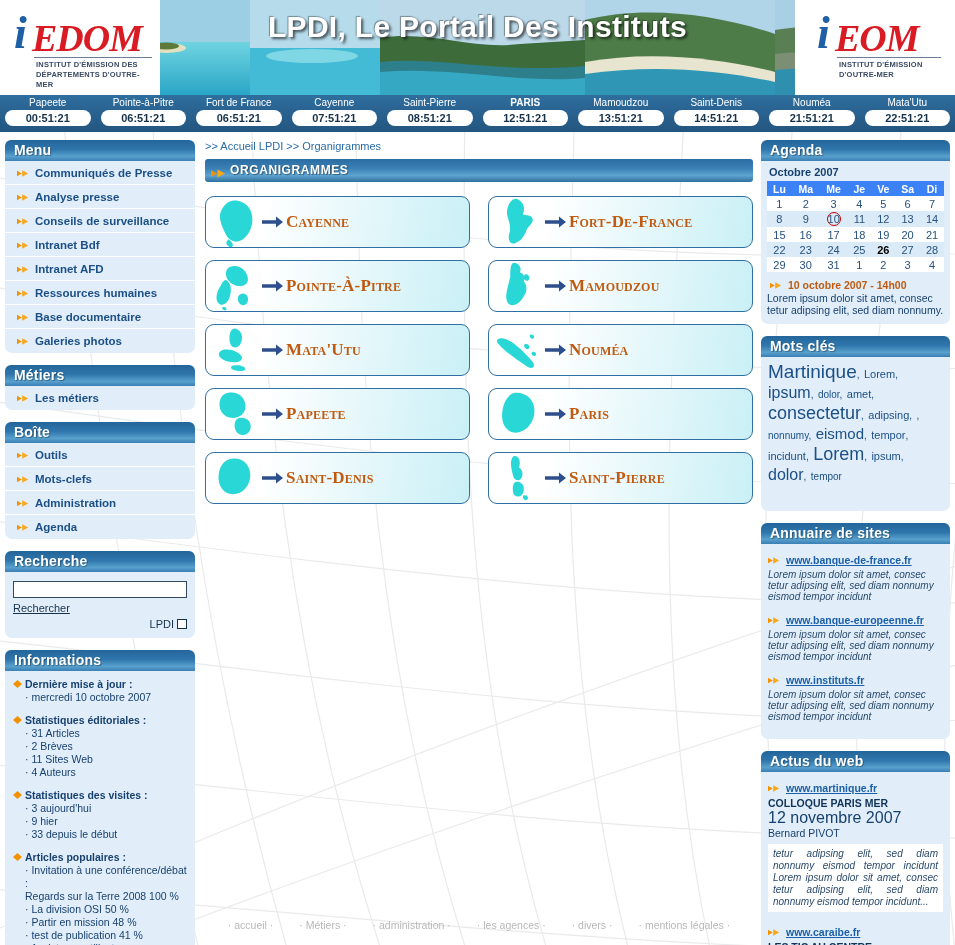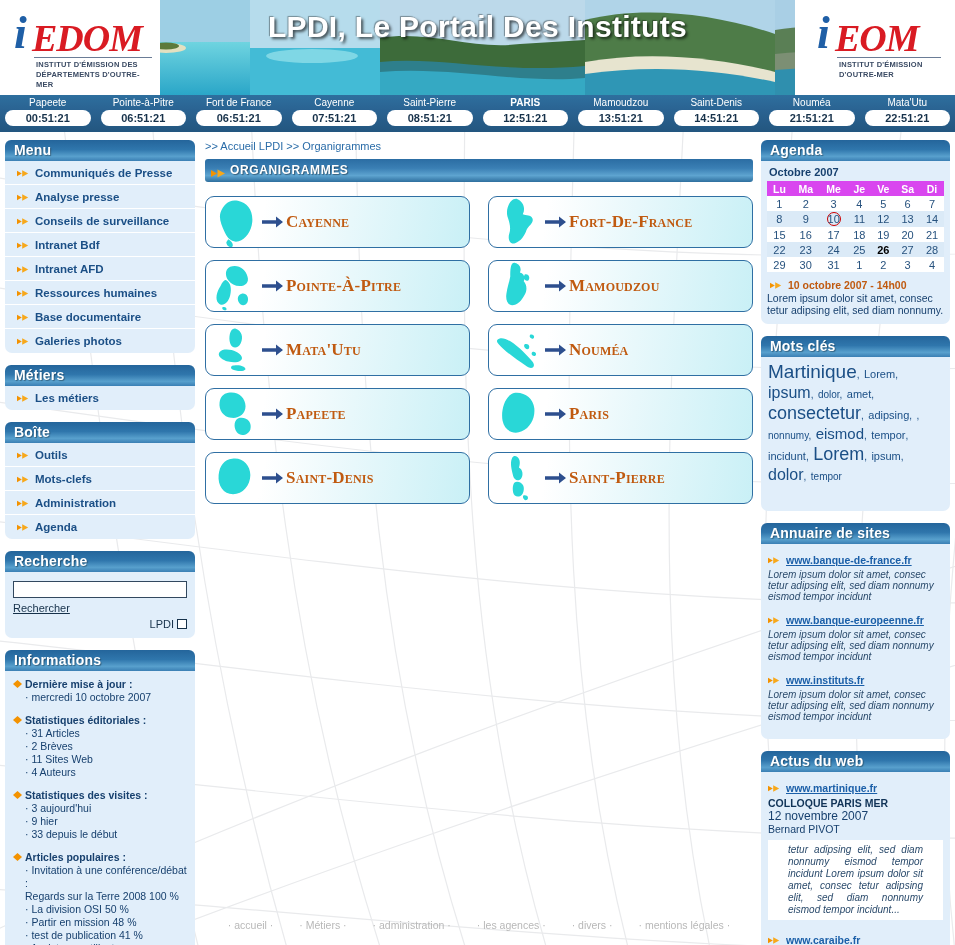--- a/index.html
+++ b/index.html
@@ -278,21 +278,21 @@
   #cal-month {
     font-size: 11px; font-weight: bold; color: #17406e;
     margin-bottom: 3px; padding-left: 2px;
   }
   table.cal {
     width: 100%;
     border-collapse: collapse;
     font-size: 11px;
   }
   table.cal th {
-    background: #d946ef;
+    background: #3b82f6;
     color: #ffffff;
     font-weight: bold;
     font-size: 10.5px;
     height: 15px;
     text-align: center;
   }
   table.cal td {
     text-align: center;
     height: 15px;
     color: #27527e;
@@ -332,26 +332,26 @@
     line-height: 11px; margin-top: 1px;
   }
   
   #news-body { padding: 6px 7px 14px 7px; }
   .news-item { margin-bottom: 10px; }
   .news-link {
     font-size: 10.5px; font-weight: bold;
     color: #1b5fa8; text-decoration: underline; cursor: pointer;
   }
   .news-title { font-size: 10.5px; font-weight: bold; color: #103357; margin-top: 1px; }
-  .news-date { font-size: 12px; color: #17406e; }
+  .news-date { font-size: 16px; color: #17406e; }
   .news-author { font-size: 10.5px; color: #17406e; }
   .news-body-txt {
     background: #ffffff;
     margin-top: 5px;
-    padding: 4px 20px;
+    padding: 4px 5px;
     font-size: 10px;
     font-style: italic;
     color: #2a4a6b;
     line-height: 12px;
     text-align: justify;
   }
   
   #footer {
     position: absolute; left: 205px; top: 915px; width: 548px;
     text-align: center;

